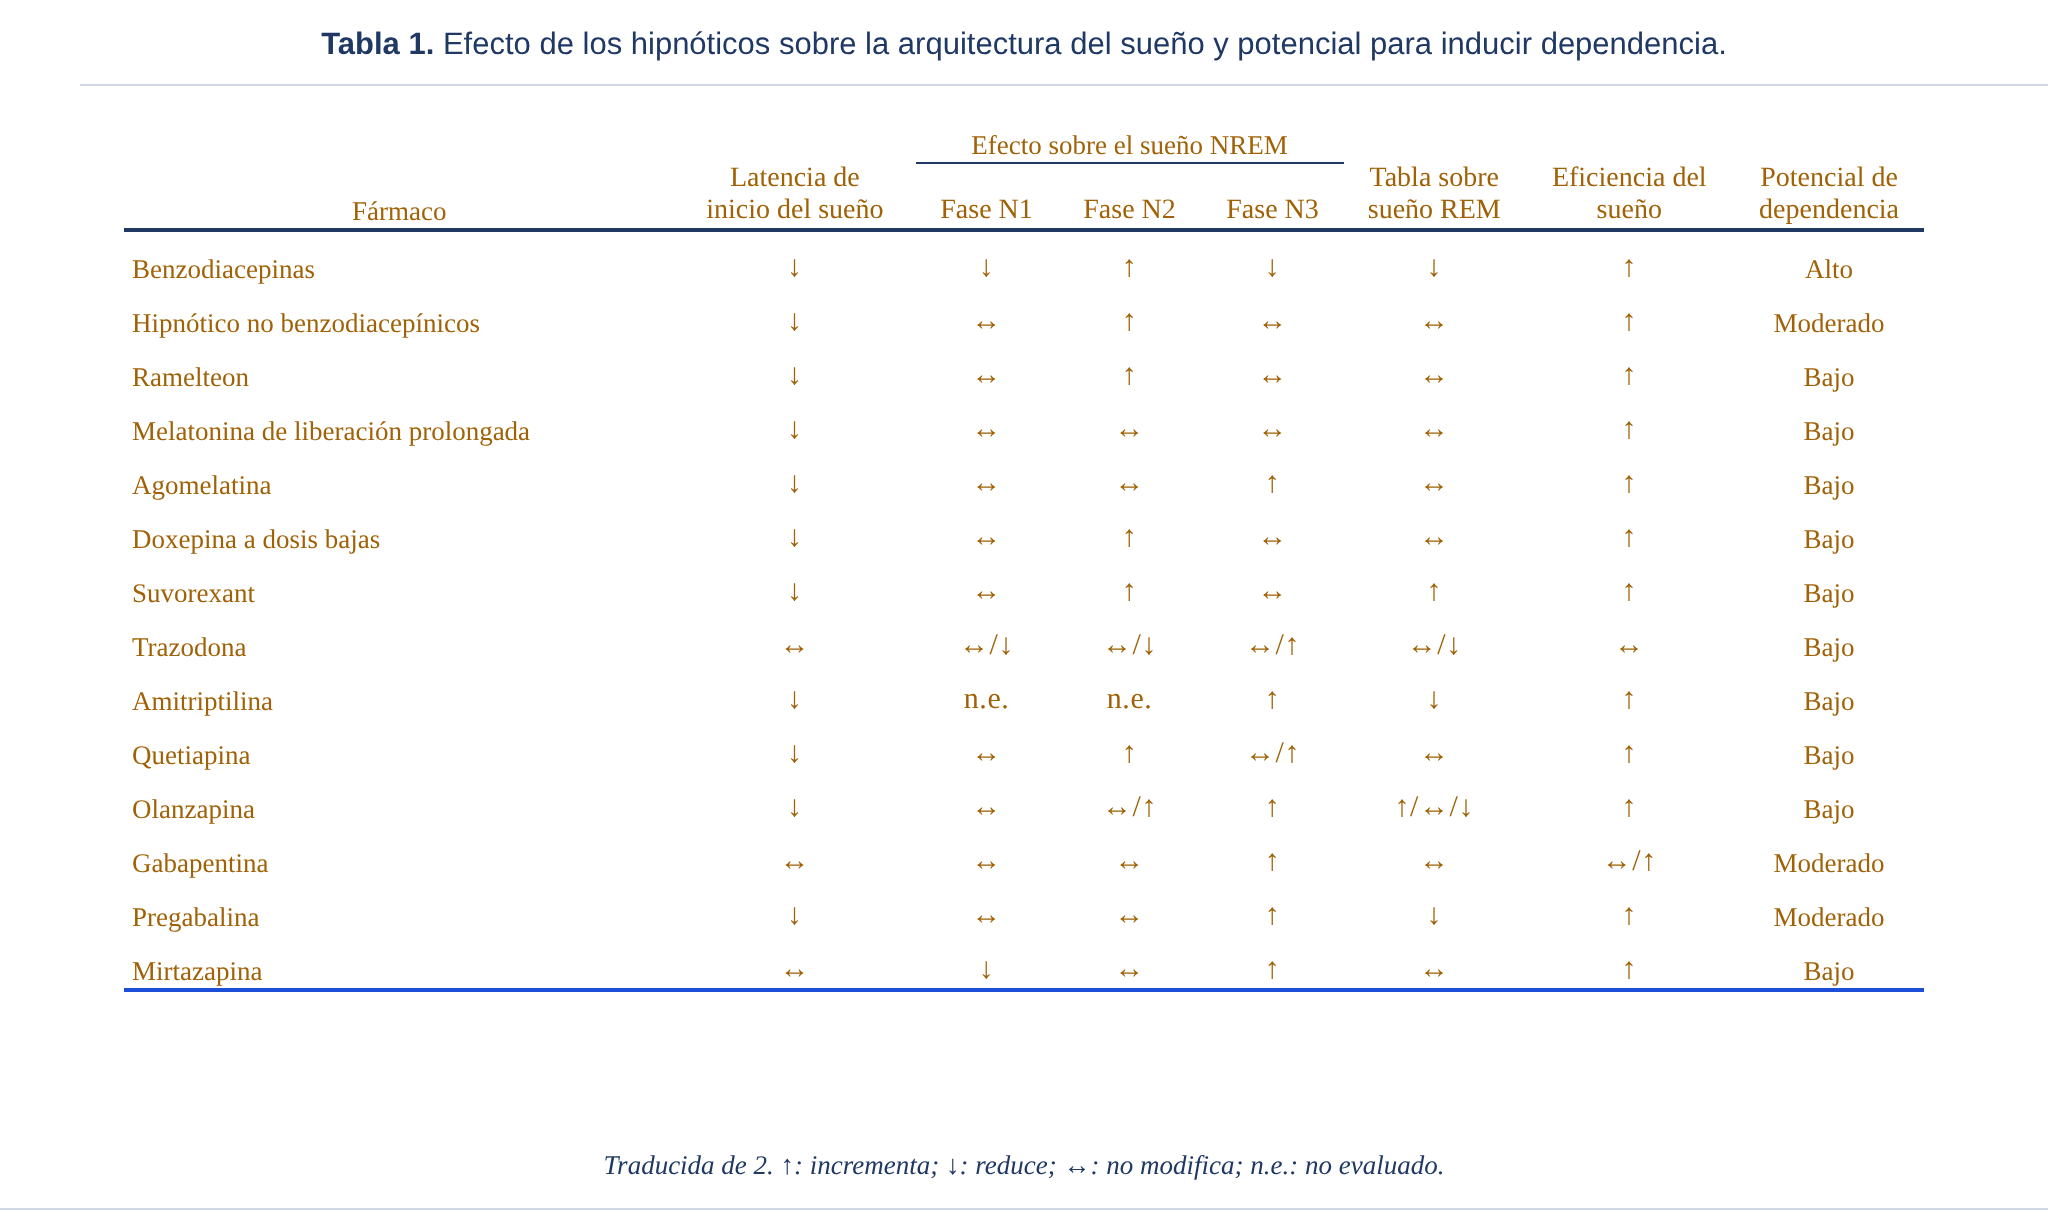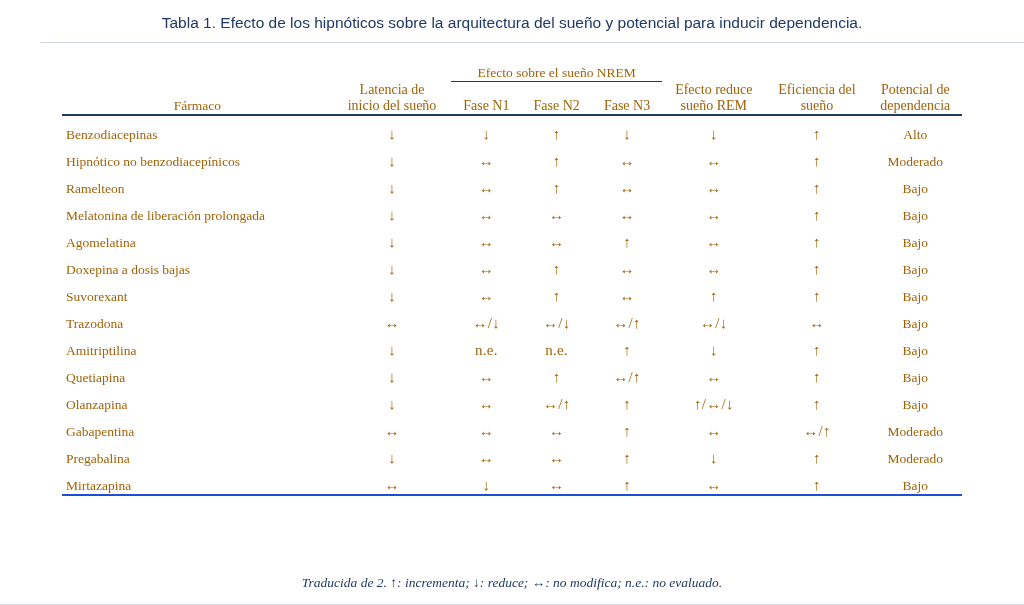--- a/index.html
+++ b/index.html
@@ -21,21 +21,21 @@
     box-sizing: border-box;
   }
   .title-bar {
     padding: 14px 40px 8px 40px;
     text-align: center;
     font-family: "Liberation Sans", sans-serif;
     font-size: 15.5px;
     color: #1F3864;
   }
   .title-bar .strong {
-    font-weight: normal;
+    font-weight: bold;
   }
   .title-rule {
     width: 1024px;
     height: 1px;
     background: #cfd6e4;
     margin-top: 10px;
   }
   table.tabla {
     border-collapse: collapse;
     margin: 14px auto 0 auto;
@@ -136,21 +136,21 @@
         <th class="hdr-blank"></th>
         <th class="hdr-blank"></th>
       </tr>
       <tr>
         <th class="hdr-farmaco rule-bottom-thick">Fármaco</th>
         <th class="hdr-cell rule-bottom-thick" style="white-space:pre-line">Latencia de
 inicio del sueño</th>
         <th class="hdr-cell rule-bottom-thick">Fase N1</th>
         <th class="hdr-cell rule-bottom-thick">Fase N2</th>
         <th class="hdr-cell rule-bottom-thick">Fase N3</th>
-        <th class="hdr-cell rule-bottom-thick" style="white-space:pre-line">Efecto reduce
+        <th class="hdr-cell rule-bottom-thick" style="white-space:pre-line">Tabla sobre
 sueño REM</th>
         <th class="hdr-cell rule-bottom-thick" style="white-space:pre-line">Eficiencia del
 sueño</th>
         <th class="hdr-cell rule-bottom-thick" style="white-space:pre-line">Potencial de
 dependencia</th>
       </tr>
     </thead>
     <tbody>
       <tr>
         <td class="drug">Benzodiacepinas</td>

